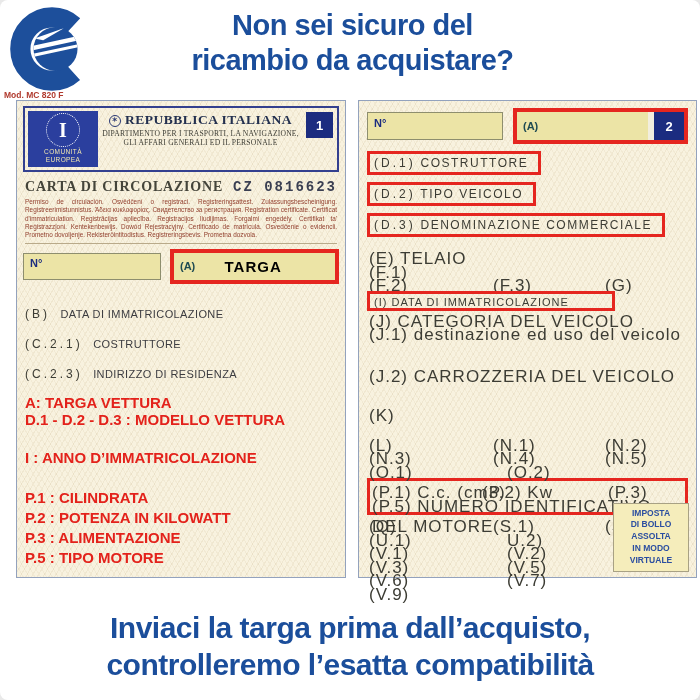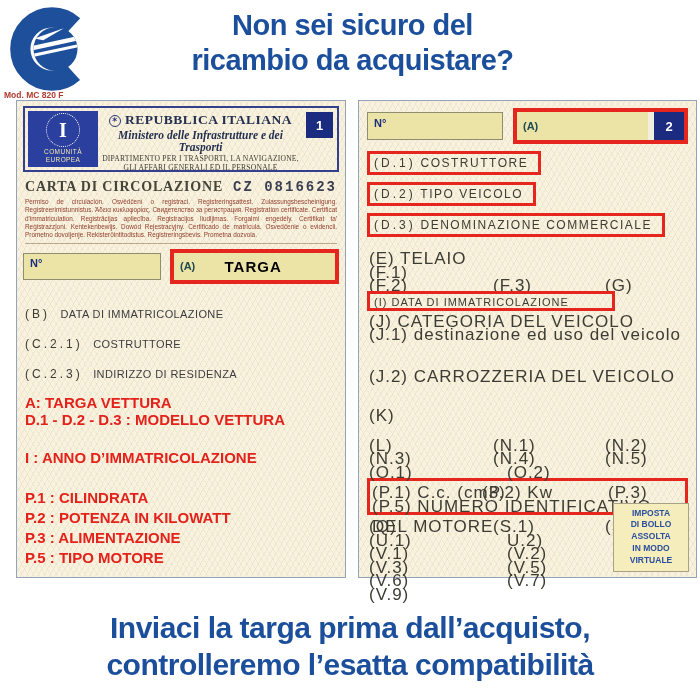--- a/index.html
+++ b/index.html
@@ -1,17 +1,17 @@
 <!DOCTYPE html>
 <html><head>
 <meta charset="utf-8">
 <style>
   * { margin:0; padding:0; box-sizing:border-box; }
   body { background:#e9e9e9; font-family:"Liberation Sans", sans-serif; }
-  #canvas { position:relative; width:700px; height:700px; background:#ffffff; overflow:hidden; margin:0 auto; }
+  #canvas { position:relative; width:700px; height:700px; background:#ffffff; overflow:hidden; margin:0 auto;border-radius:8px; }
 
   
   .logo { position:absolute; left:8px; top:4px; width:88px; height:90px; }
   .headline { position:absolute; left:105px; top:8px; width:495px; text-align:center;
               font-weight:bold; font-size:29px; line-height:1.2; color:#1b4e9b; letter-spacing:-0.5px; }
   .mod-label { position:absolute; left:4px; top:90px; font-size:8.5px; font-weight:bold; color:#b03a2e; }
 
   
   .panel { position:absolute; top:100px; height:478px; background-color:#f8f2df;
            border:1px solid #93a2bd;
@@ -134,21 +134,20 @@
         <div class="eu-circle">I</div>
         <div class="eu-name">
           <div>COMUNITÀ</div>
           <div>EUROPEA</div>
         </div>
       </div>
       <div class="lheader-center">
         <div class="republic-row">
           <span class="italy-emblem">✶</span><span>REPUBBLICA ITALIANA</span>
         </div>
-        <div class="ministry">Ministero delle Infrastrutture e dei Trasporti</div>
         <div class="department">
           <div>DIPARTIMENTO PER I TRASPORTI, LA NAVIGAZIONE,</div>
           <div>GLI AFFARI GENERALI ED IL PERSONALE</div>
         </div>
       </div>
       <div class="numbox page1-box">1</div>
     </div>
 
     <div class="carta-row">
       <span class="carta-title">CARTA DI CIRCOLAZIONE</span>

